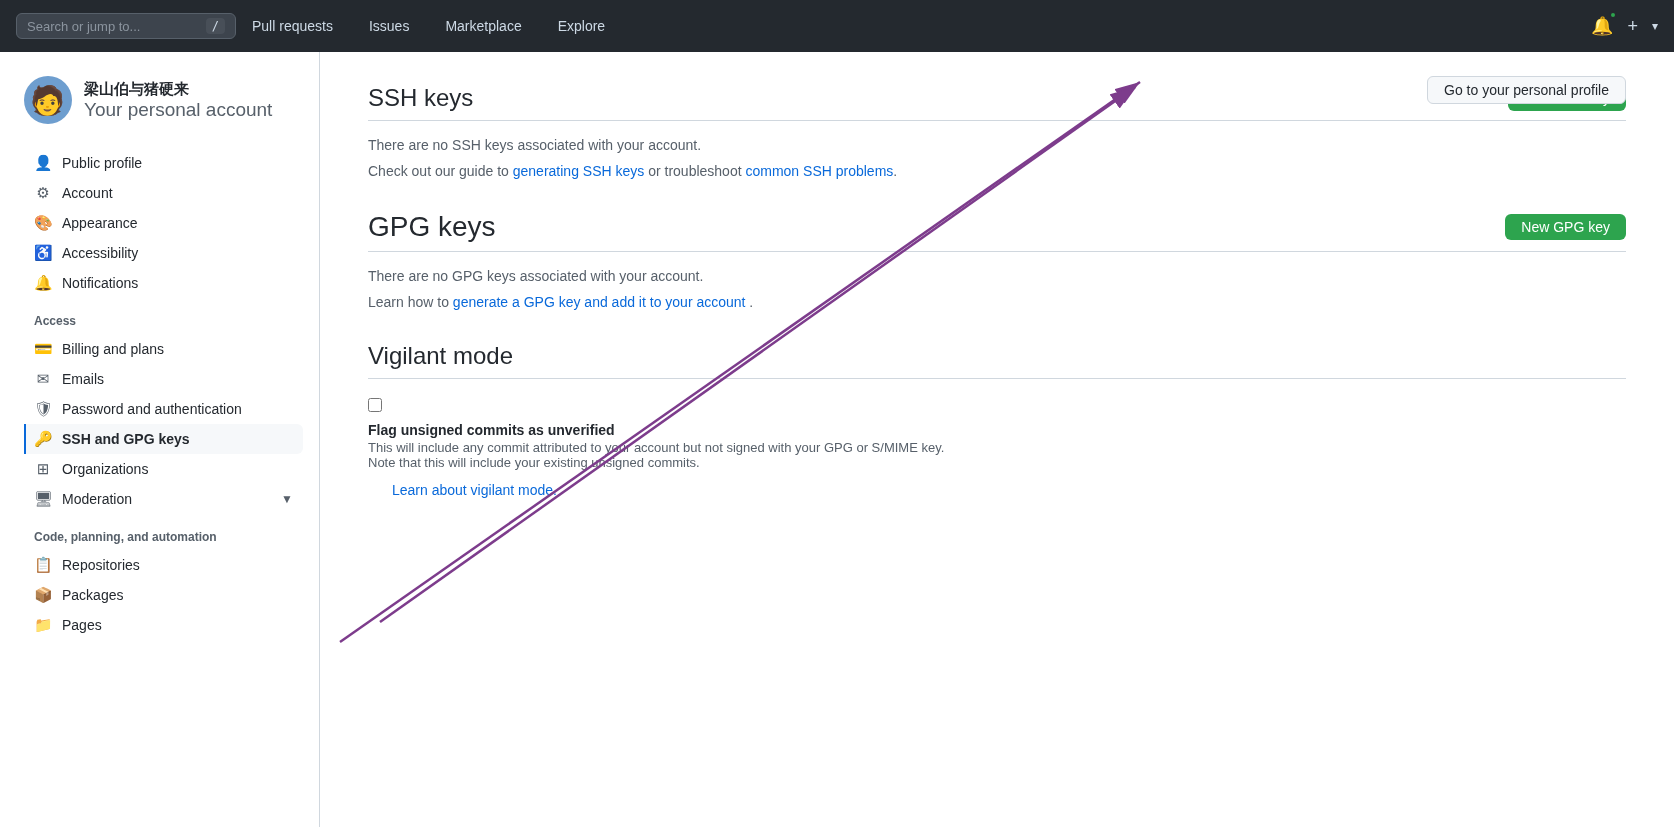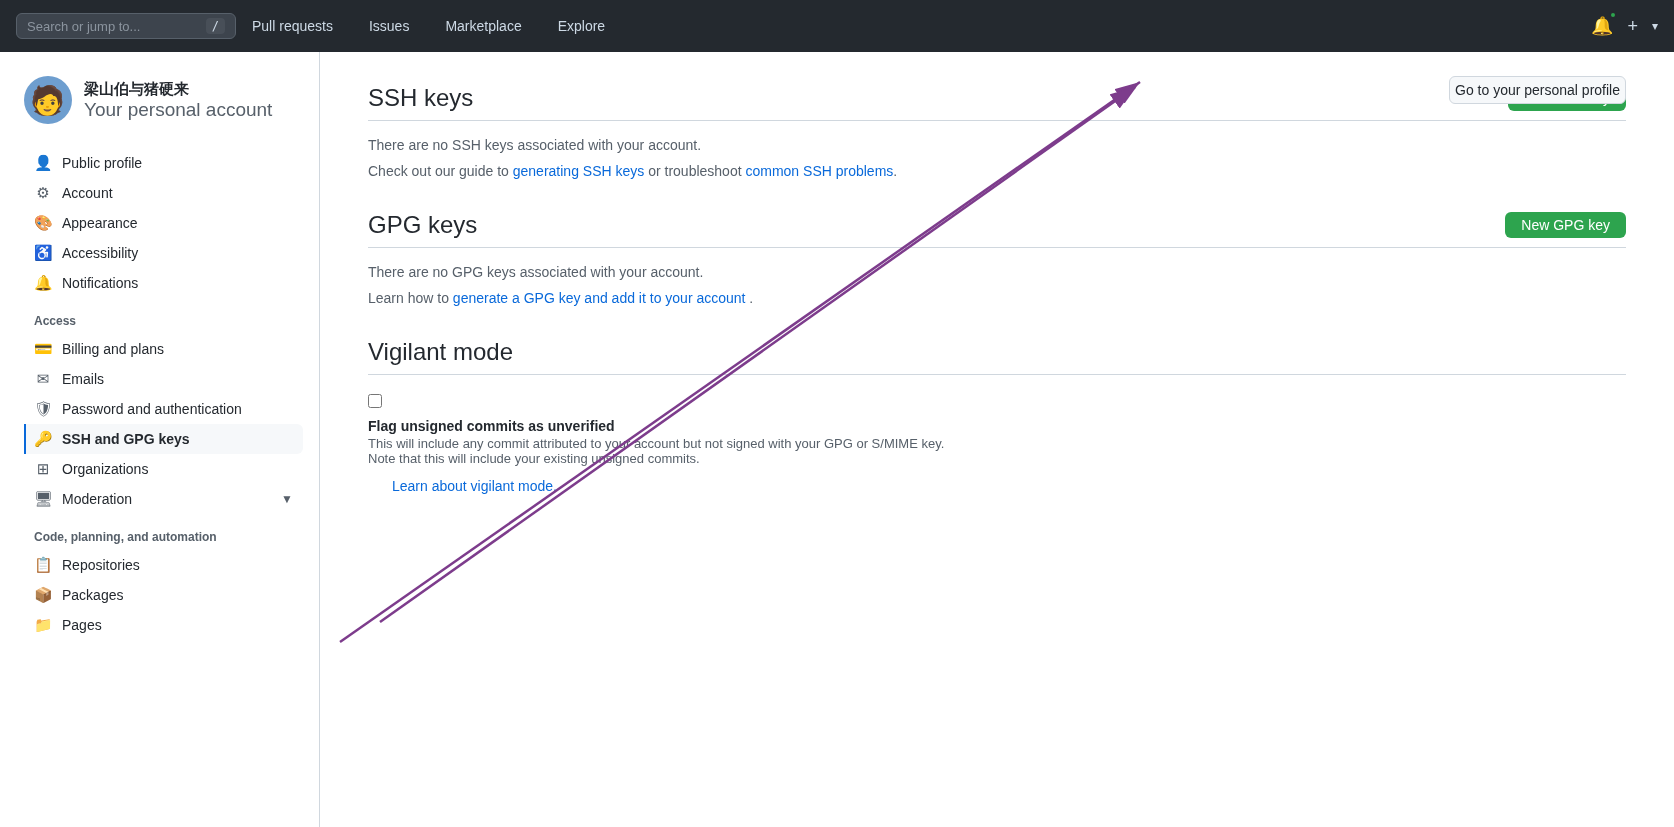--- a/index.html
+++ b/index.html
@@ -138,37 +138,37 @@
         <div style="display:flex;align-items:center;gap:10px;padding:6px 10px;border-radius:6px;color:#24292f;cursor:pointer;font-size:14px;">
           <span style="font-size:15px;color:#57606a;width:18px;text-align:center;">📁</span>
           <span>Pages</span>
         </div>
       </li>
     </ul>
   </aside>
 
   <main style="flex:1;padding:32px 48px;position:relative;">
 
-    <button style="position:absolute;top:24px;right:48px;padding:5px 5px;border:1px solid #d0d7de;border-radius:6px;background:#f6f8fa;color:#24292f;font-size:14px;cursor:pointer;">Go to your personal profile</button>
+    <button style="position:absolute;top:24px;right:48px;padding:5px 16px;border:1px solid #d0d7de;border-radius:6px;background:#f6f8fa;color:#24292f;font-size:14px;cursor:pointer;">Go to your personal profile</button>
 
     <section style="margin-bottom:32px;">
       <div style="display:flex;align-items:center;justify-content:space-between;margin-bottom:8px;">
         <h2 style="font-size:24px;font-weight:400;">SSH keys</h2>
         <button style="background:#2da44e;color:#fff;border:none;border-radius:6px;padding:5px 16px;font-size:14px;font-weight:500;cursor:pointer;">New SSH key</button>
       </div>
       <hr style="border:none;border-top:1px solid #d0d7de;margin-bottom:16px;">
       <p style="color:#57606a;margin-bottom:10px;">There are no SSH keys associated with your account.</p>
       <p style="font-size:14px;color:#57606a;">
         <span>Check out our guide to </span><a href="#" style="color:#0969da;text-decoration:none;">generating SSH keys</a><span> or troubleshoot </span><a href="#" style="color:#0969da;text-decoration:none;">common SSH problems</a><span>.</span>
       </p>
     </section>
 
     <section style="margin-bottom:32px;">
       <div style="display:flex;align-items:center;justify-content:space-between;margin-bottom:8px;">
-        <h2 style="font-size:24px;font-weight:400;">GPG keys</h2>
+        <h2 style="font-size:28px;font-weight:400;">GPG keys</h2>
         <button style="background:#2da44e;color:#fff;border:none;border-radius:6px;padding:5px 16px;font-size:14px;font-weight:500;cursor:pointer;">New GPG key</button>
       </div>
       <hr style="border:none;border-top:1px solid #d0d7de;margin-bottom:16px;">
       <p style="color:#57606a;margin-bottom:10px;">There are no GPG keys associated with your account.</p>
       <p style="font-size:14px;color:#57606a;">
         <span>Learn how to </span><a href="#" style="color:#0969da;text-decoration:none;">generate a GPG key and add it to your account</a><span> .</span>
       </p>
     </section>
 
     <section style="margin-bottom:32px;">

